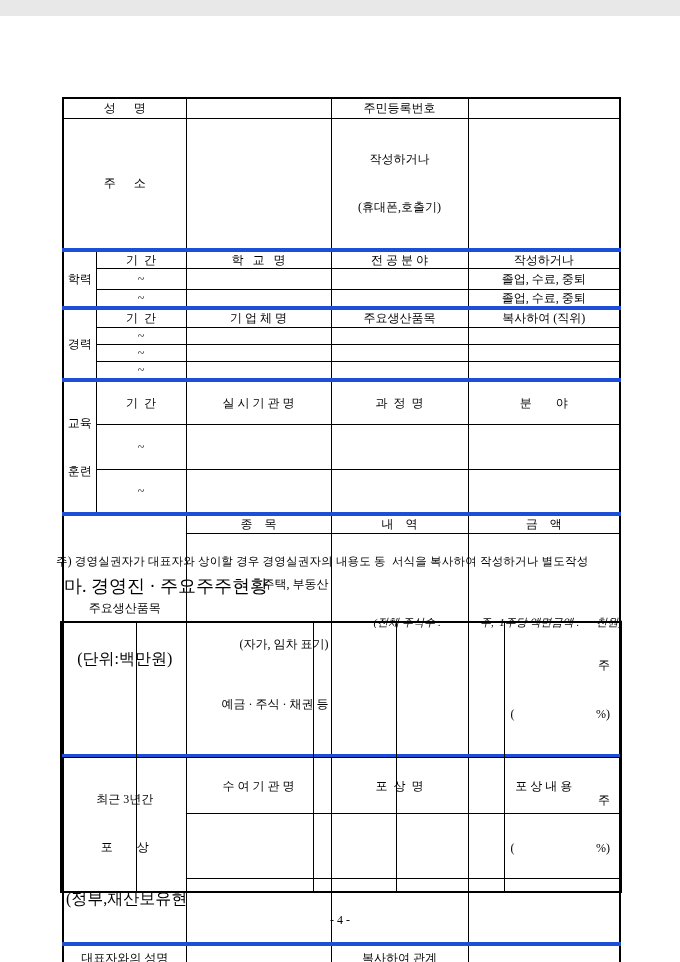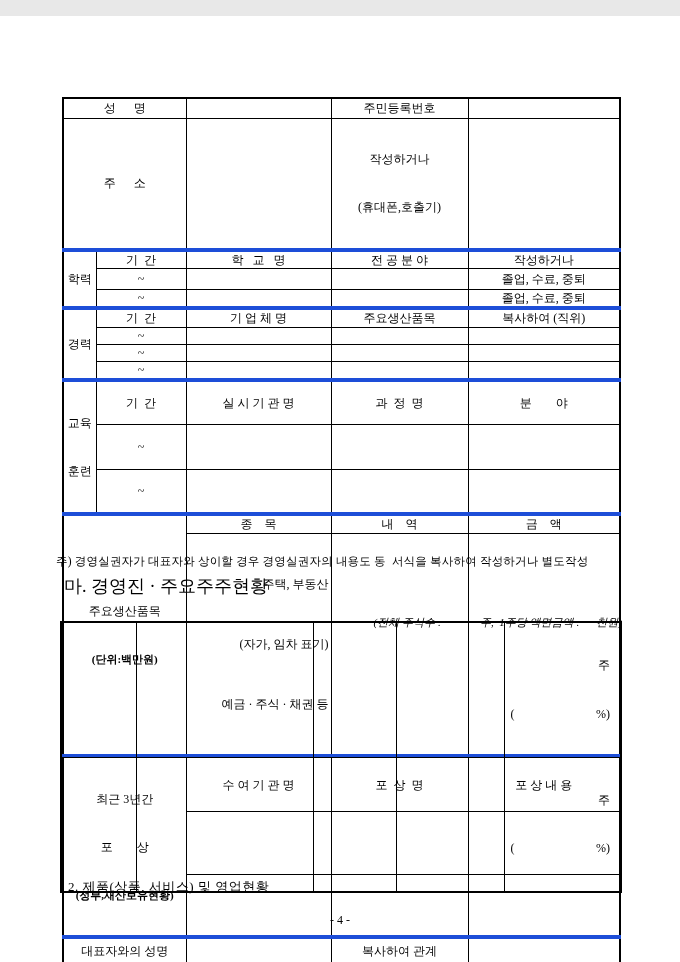--- a/index.html
+++ b/index.html
@@ -10,21 +10,21 @@
   }
   table { border-collapse:collapse; table-layout:fixed; }
   .t1 { position:absolute; left:62px; top:81px; width:557px; border:2px solid #000; }
   .t2 { position:absolute; left:60px; top:605px; width:560px; border:2px solid #000; }
   td { border:1px solid #000; padding:0 2px; font-size:12px; text-align:center;
        vertical-align:middle; white-space:pre; overflow:hidden; line-height:1.35; }
   tr.sec td { border-top:4px solid #1d4ed8; }
   .h20{height:20px}.h42{height:42px}.h17{height:17px}.h21{height:21px}.h18{height:18px}
   .h16{height:16px}.h19{height:19px}.h60{height:60px}.h28{height:28px}
   .h33{height:33px}
-  .small { font-size:11px;font-weight:bold; }
+  .small { font-size:16px; }
   .two-line span, .three-line span { display:block; }
   .assets-cell { text-align:right; padding-left:12px; line-height:20px; }
   .assets-cell span { display:block; }
   .shares-cell { padding:2px 0; vertical-align:middle; }
   .shares-unit { display:block; text-align:right; padding-right:10px; font-size:12px; }
   .shares-ratio { display:flex; justify-content:space-between; padding:0 10px 0 6px; font-size:12px; }
   .txt { position:absolute; white-space:pre; }
   .footnote { left:56px; top:538px; font-size:11.5px; letter-spacing:0.2px; }
   .title-ma { left:64px; top:558px; font-size:18px; }
   .share-info { right:58px; top:599px; font-size:11px;font-style:italic; }
@@ -211,16 +211,15 @@
       <td></td>
       <td class="shares-cell">
         <span class="shares-unit">주</span>
         <span class="shares-ratio"><span>(</span><span>%)</span></span>
       </td>
     </tr>
 
   </tbody>
     </table>
 
-  <div class="txt title-2">2. 제품(상품, 서비스) 및 영업현황</div>
   <div class="txt page-num">- 4 -</div>
 
 </div>
 
 </body></html>

